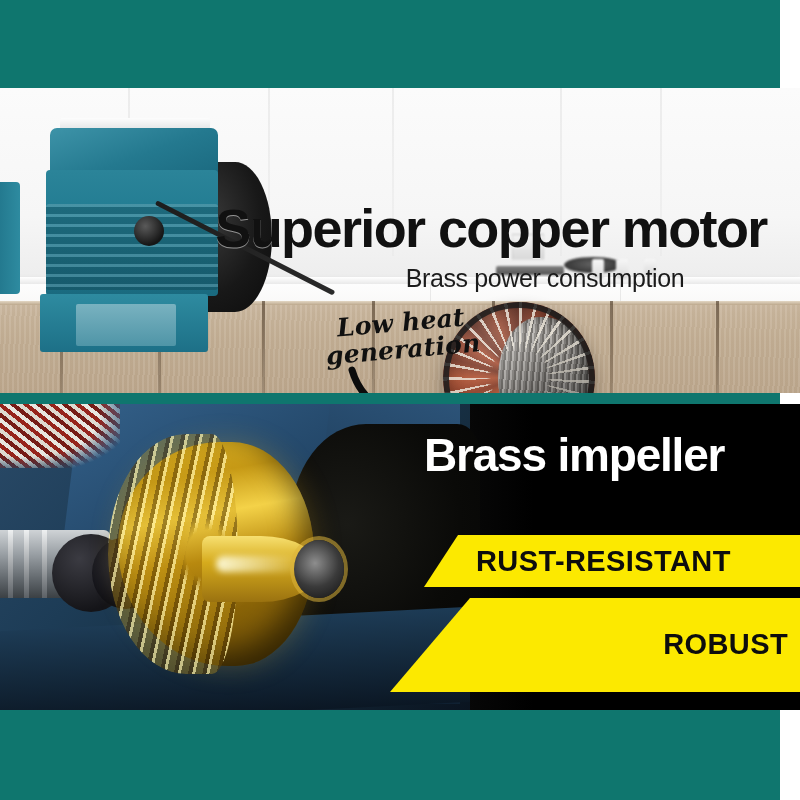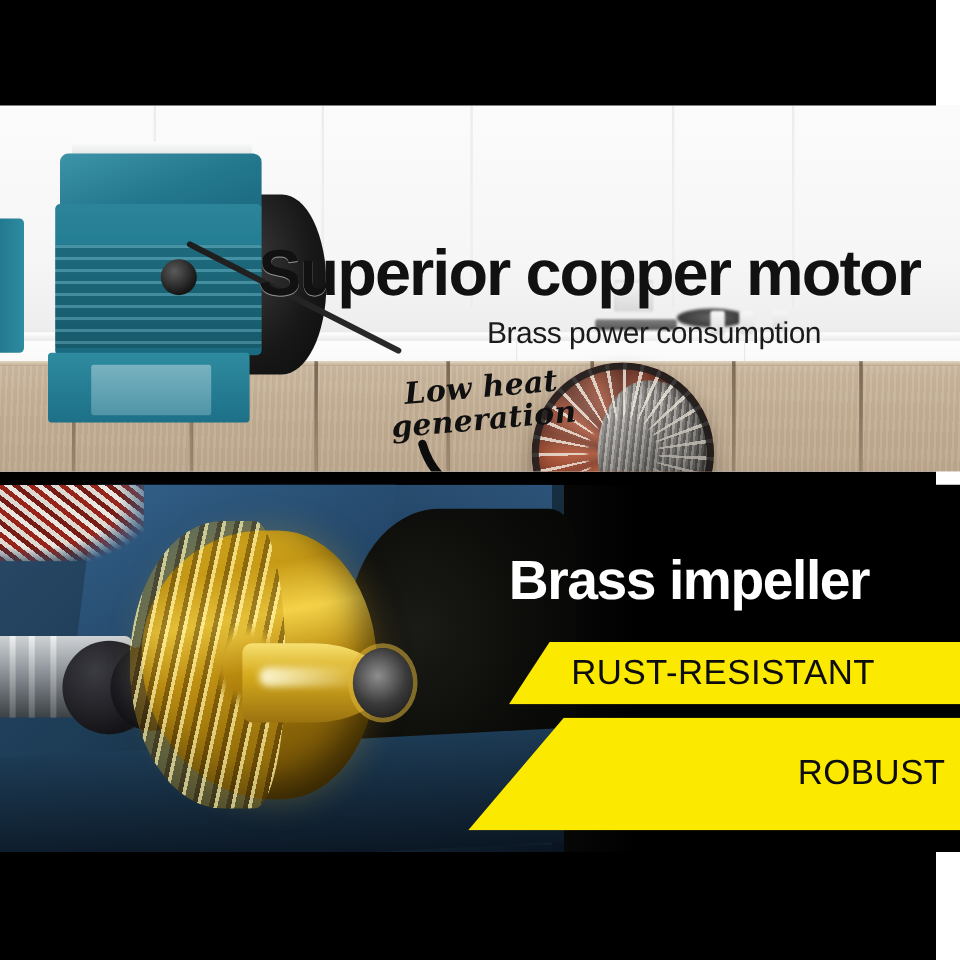--- a/index.html
+++ b/index.html
@@ -3,21 +3,21 @@
 <meta charset="utf-8">
 <title>Product Feature Banner</title>
 <style>
   * { margin:0; padding:0; box-sizing:border-box; }
   html,body{
     width:800px; height:800px;
     background:#ffffff;
     font-family:"Liberation Sans", sans-serif;
     overflow:hidden;
   }
-  .page{ position:relative; width:780px; height:800px; background:#000000; }
+  .page{ position:relative; width:780px; height:800px; background:#0f766e; }
 
   
   .panel-top{
     position:absolute; left:0; top:88px; width:800px; height:305px;
     overflow:hidden; background:#f2f3f4;
   }
   
   .kitchen{
     position:absolute; inset:0;
     background:
@@ -301,27 +301,26 @@
   }
   .blackside{
     position:absolute; left:430px; top:0; width:370px; height:306px;
     background:linear-gradient(90deg,#0b0b0b 0%,#000 28%,#000 100%);
   }
 
   .brass-title{
     position:absolute; left:424px; top:432px; width:352px;
     color:#ffffff; font-size:46px; font-weight:bold; letter-spacing:-1.2px;
     line-height:1;
-    margin-top:28px;
   }
 
   
   .ribbon{
     position:absolute; background:#fce900; color:#0d0d0d;
-    display:flex; align-items:center; font-weight:normal;
+    display:flex; align-items:center; font-weight:bold;
   }
   .ribbon-1{
     left:424px; top:535px; width:376px; height:52px;
     clip-path: polygon(34px 0, 100% 0, 100% 100%, 0 100%);
     padding-left:52px; font-size:29px; letter-spacing:.4px;
   }
   .ribbon-2{
     left:390px; top:598px; width:410px; height:94px;
     clip-path: polygon(80px 0, 100% 0, 100% 100%, 0 100%);
     padding-right:12px; font-size:29px; letter-spacing:.4px;

